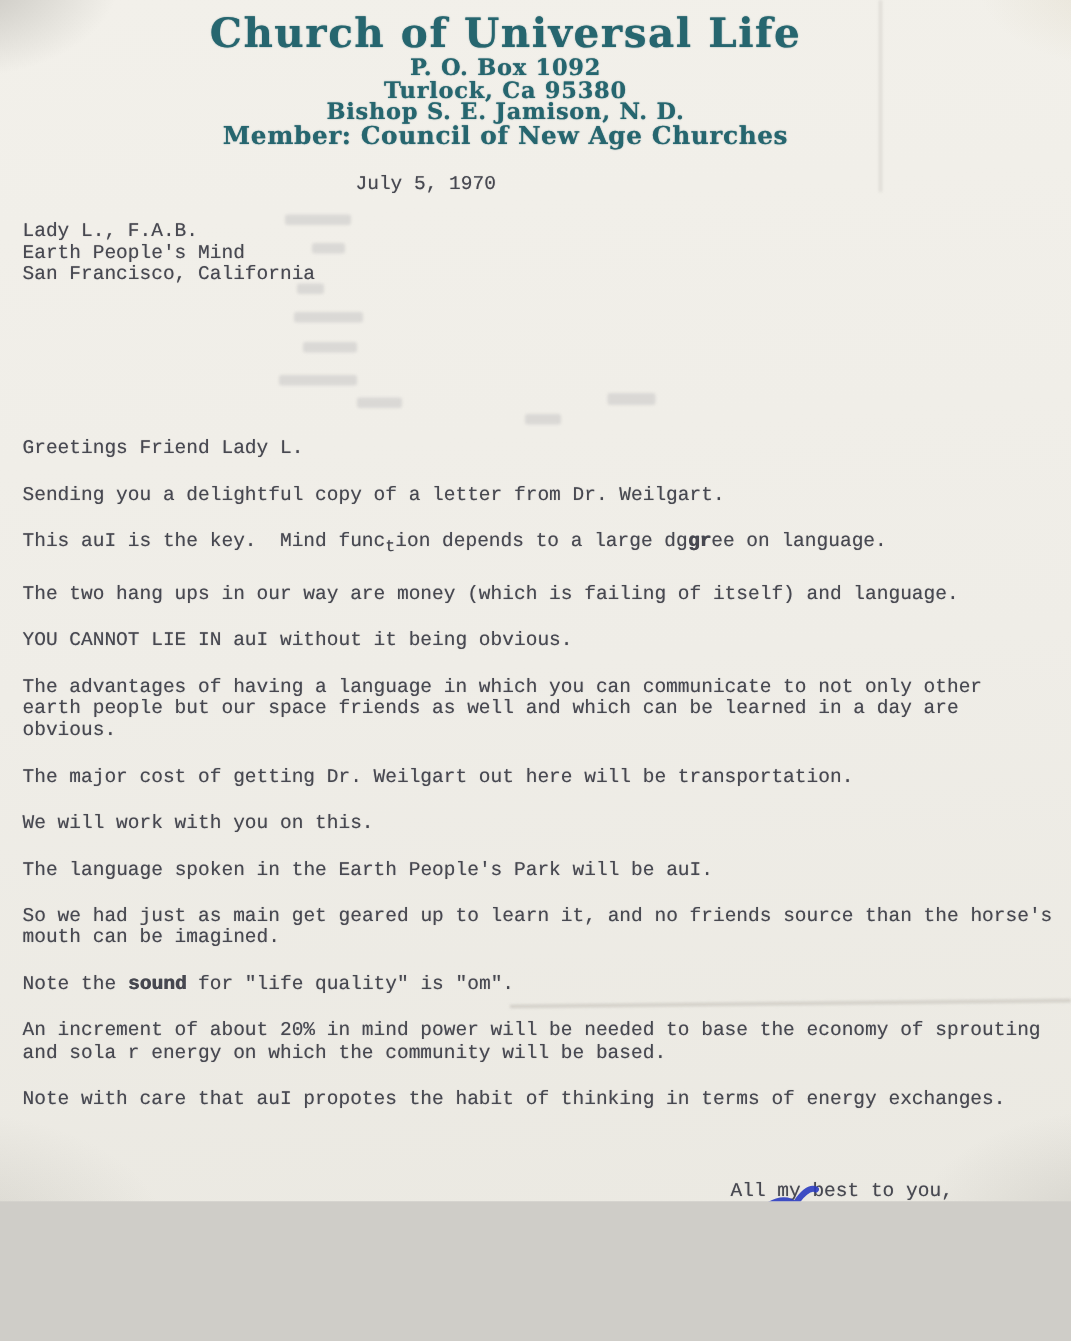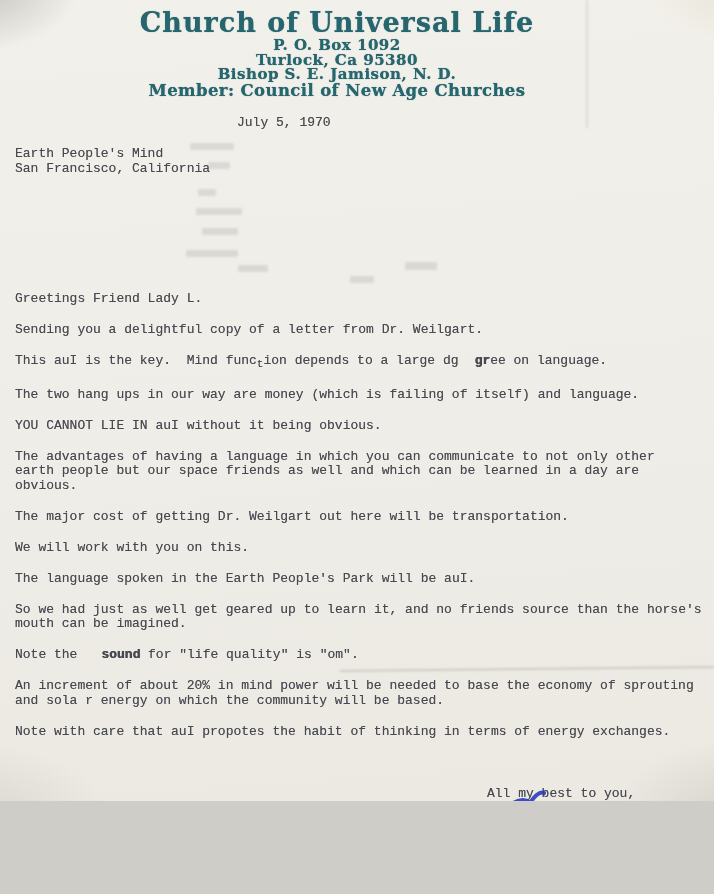--- a/index.html
+++ b/index.html
@@ -23,21 +23,21 @@
   .lh-member{font-size:16.5px;line-height:16px;margin-top:1px;letter-spacing:.4px;}
   
   .tw{font-size:13px;line-height:14.5px;white-space:pre-wrap;
       text-shadow:0 0 .6px rgba(70,70,82,.55);}
   .dateline{position:absolute;left:237px;top:116px;}
   .address{position:absolute;left:15px;top:147px;}
   .flow{position:absolute;left:15px;top:248px;width:695px;}
   .para{margin:0 0 16.5px 0;}
   .para span{white-space:pre-wrap;}
   .u{text-underline-offset:2px;text-decoration-thickness:1px;}
-  .b{font-weight:bold;text-shadow:.5px 0 0 currentColor;margin-left:16px;}
+  .b{font-weight:bold;text-shadow:.5px 0 0 currentColor;}
   .sub{font-size:.85em;vertical-align:-3px;}
   .closing-row{position:relative;margin:0;}
   .closing-right{position:absolute;left:472px;top:0;}
   
   .sig{position:absolute;left:478px;top:790px;width:195px;height:92px;}
   
   .ghost{position:absolute;background:rgba(128,130,138,.20);filter:blur(1.2px);border-radius:2px;}
   .crease-h{position:absolute;left:340px;top:668px;width:374px;height:2px;
     background:rgba(168,163,155,.45);filter:blur(1px);transform:rotate(-.6deg);}
   .crease-v{position:absolute;left:586px;top:0;width:2px;height:128px;
@@ -51,27 +51,27 @@
   <div class="letterhead">
     <div class="lh-title">Church of Universal Life</div>
     <div class="lh-line">P. O. Box 1092</div>
     <div class="lh-line">Turlock, Ca 95380</div>
     <div class="lh-line">Bishop S. E. Jamison, N. D.</div>
     <div class="lh-member">Member: Council of New Age Churches</div>
   </div>
 
   <div class="tw dateline">July 5, 1970</div>
 
-  <div class="tw address"><div>Earth People's Mind</div><div>San Francisco, California</div></div>
+  <div class="tw address"><div>Lady L., F.A.B.</div><div>Earth People's Mind</div><div>San Francisco, California</div></div>
 
   <div class="tw flow">
     
   <p class="para"><span>Greetings Friend Lady L.</span></p><p class="para"><span>Sending you a delightful copy of a letter from Dr. Weilgart.</span></p><p class="para"><span>This auI is the key.  Mind func</span><span class="sub">t</span><span>ion depends to a large dg</span><span class="b">gr</span><span>ee on language.</span></p><p class="para"><span>The two hang ups in our way are money (which is failing of itself) and language.</span></p><p class="para"><span>YOU CANNOT LIE IN auI without it being obvious.</span></p><p class="para"><span>The advantages of having a language in which you can communicate to not only other
 earth people but our space friends as well and which can be learned in a day are
-obvious.</span></p><p class="para"><span>The major cost of getting Dr. Weilgart out here will be transportation.</span></p><p class="para"><span>We will work with you on this.</span></p><p class="para"><span>The </span><span class="u">language</span><span> spoken in the Earth People's Park </span><span class="u">will</span><span> be auI.</span></p><p class="para"><span>So we had just as </span><span class="u">well</span><span> get geared up to learn it, and no friends source than the horse's
+obvious.</span></p><p class="para"><span>The major cost of getting Dr. Weilgart out here will be transportation.</span></p><p class="para"><span>We will work with you on this.</span></p><p class="para"><span>The </span><span class="u">language</span><span> spoken in the Earth People's Park </span><span class="u">will</span><span> be auI.</span></p><p class="para"><span>So we had just as </span><span class="u">main</span><span> get geared up to learn it, and no friends source than the horse's
 mouth can be imagined.</span></p><p class="para"><span>Note the </span><span class="b">sound</span><span> for "</span><span class="u">life</span><span> quality" is "om".</span></p><p class="para"><span>An increment of about 20% in mind power will be needed to base the economy of sprouting
 and sola r energy on which the community will be based.</span></p><p class="para"><span>Note with care that auI propotes the habit of thinking in terms of energy exchanges.</span></p></div>
 
   <div class="tw closing-row" style="position:absolute;left:15px;top:787px;width:695px;">
     <span class="closing-right">All my best to you,</span>
   </div>
 
   <svg class="sig" viewBox="0 0 195 92">
     <g fill="none" stroke="#2c3cc0" stroke-width="4" stroke-linecap="round" stroke-linejoin="round" opacity="0.9">
       <path d="M30 86 C12 78 6 52 17 32 C26 15 44 5 52 13 C60 21 50 40 40 52 C32 62 25 74 31 82 C38 90 50 84 56 72"></path>

